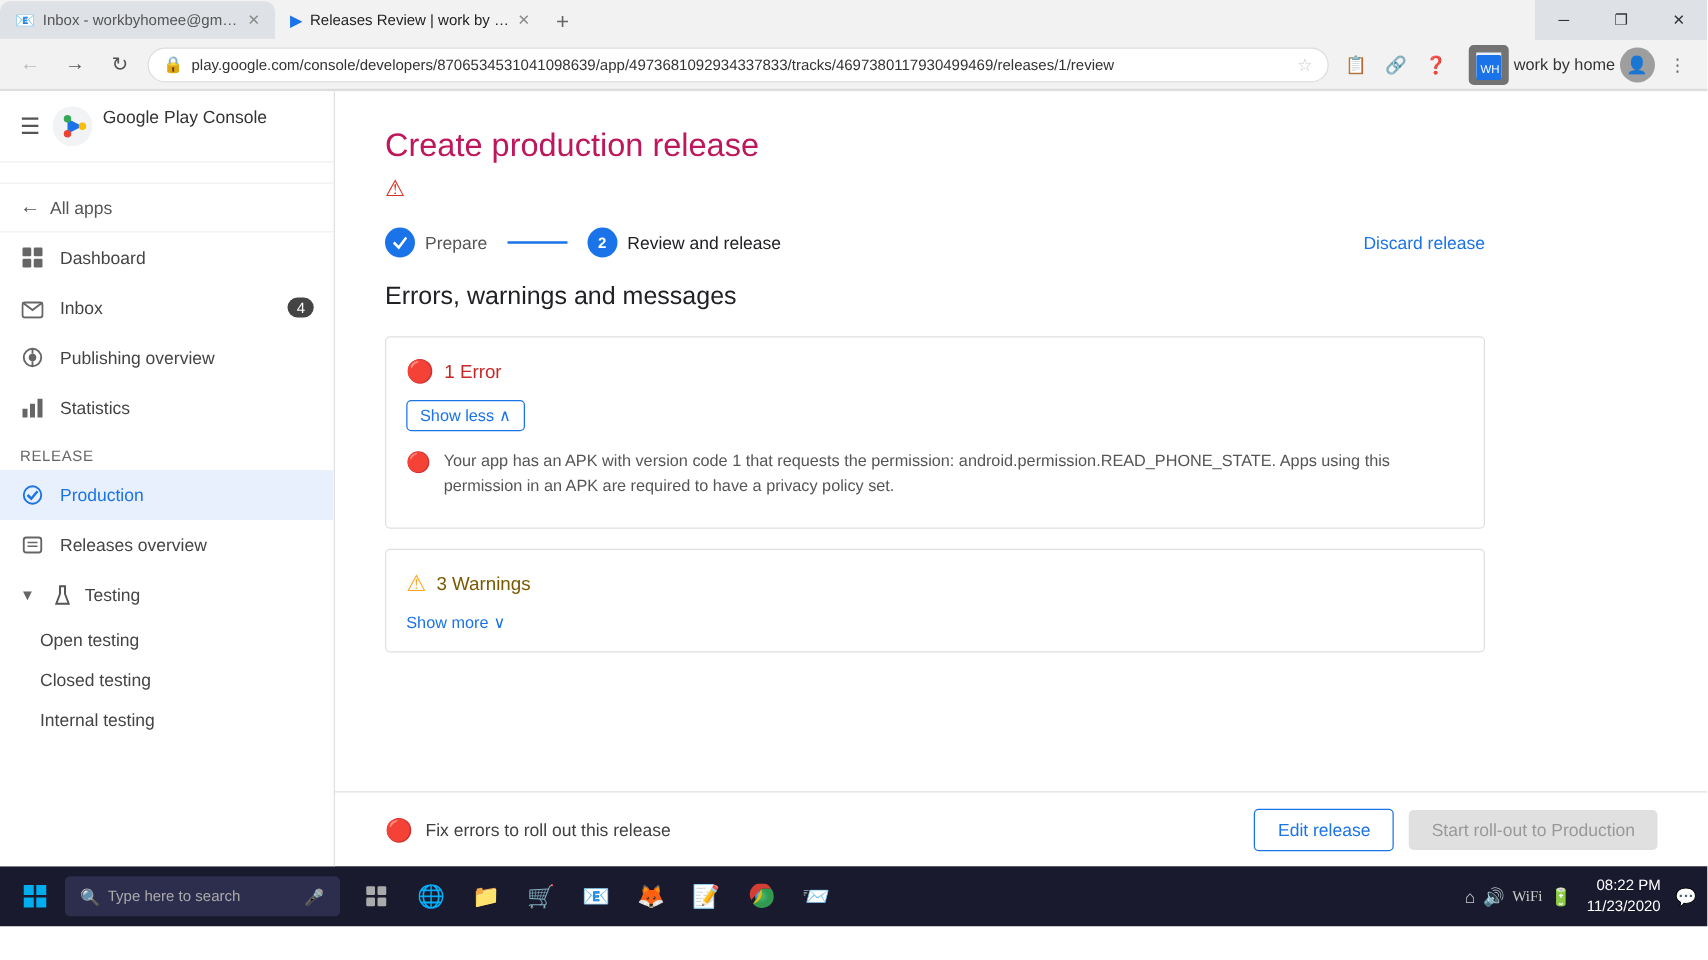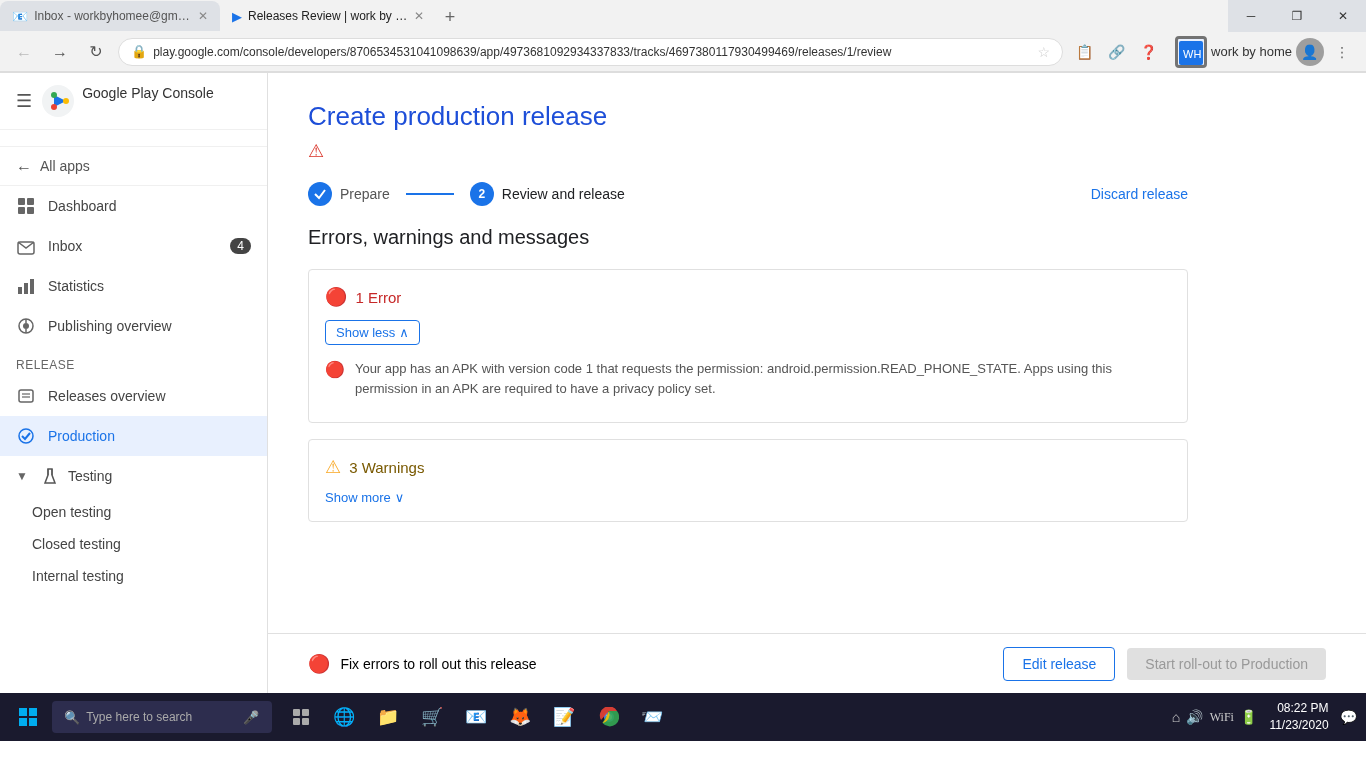--- a/index.html
+++ b/index.html
@@ -45,21 +45,21 @@
 
     .sub-item { display: flex; align-items: center; gap: 12px; padding: 8px 16px 8px 32px; cursor: pointer; color: #444; font-size: 14px; }
 
     .testing-header { display: flex; align-items: center; gap: 8px; padding: 10px 16px; cursor: pointer; color: #444; font-size: 14px; }
     .chevron { font-size: 12px; color: #666; }
 
     
     .main-content { flex: 1; overflow-y: auto; background: #fff; }
     .content-area { padding: 28px 40px; max-width: 960px; }
 
-    .page-title { font-size: 26px; font-weight: 400; color: #1d4ed8; margin-bottom: 8px; }
+    .page-title { font-size: 26px; font-weight: 400; color: #be185d; margin-bottom: 8px; }
     .error-banner { display: flex; align-items: center; gap: 8px; color: #c62828; font-size: 14px; margin-bottom: 20px; }
 
     .steps-row { display: flex; align-items: center; justify-content: space-between; margin-bottom: 20px; }
     .steps { display: flex; align-items: center; gap: 16px; }
     .step { display: flex; align-items: center; gap: 8px; }
     .step-circle-done { width: 24px; height: 24px; border-radius: 50%; background: #1a73e8; color: #fff; display: flex; align-items: center; justify-content: center; font-size: 13px; }
     .step-circle-active { width: 24px; height: 24px; border-radius: 50%; background: #1a73e8; color: #fff; display: flex; align-items: center; justify-content: center; font-size: 12px; font-weight: 600; }
     .step-label-done { color: #555; font-size: 14px; }
     .step-label-active { color: #202124; font-size: 14px; font-weight: 500; }
     .step-connector { width: 48px; height: 2px; background: #1a73e8; }
@@ -77,21 +77,21 @@
     .error-item { display: flex; gap: 10px; align-items: flex-start; margin-bottom: 8px; }
     .error-item-label { font-size: 14px; font-weight: 500; color: #202124; margin-bottom: 6px; }
     .error-item-text { font-size: 13px; color: #555; line-height: 1.5; }
 
     .warning-section { border: 1px solid #e0e0e0; border-radius: 4px; margin-bottom: 16px; padding: 16px; }
     .warning-count { font-size: 15px; font-weight: 500; color: #795900; }
 
     
     .bottom-bar { height: 60px; background: #fff; border-top: 1px solid #e0e0e0; display: flex; align-items: center; padding: 0 40px; gap: 16px; justify-content: space-between; flex-shrink: 0; }
     .bottom-bar-left { display: flex; align-items: center; gap: 10px; }
-    .bottom-error-text { color: #000000; font-size: 14px; }
+    .bottom-error-text { color: #404040; font-size: 14px; }
     .bottom-bar-right { display: flex; gap: 12px; align-items: center; }
     .edit-release-btn { color: #1a73e8; border: 1px solid #1a73e8; background: #fff; border-radius: 4px; padding: 8px 18px; cursor: pointer; font-size: 14px; }
     .rollout-btn { background: #e0e0e0; color: #999; border: none; border-radius: 4px; padding: 8px 18px; font-size: 14px; cursor: not-allowed; }
 
     
     .taskbar { height: 48px; background: #1a1a2e; display: flex; align-items: center; padding: 0 8px; gap: 4px; }
     .taskbar-start { width: 40px; height: 40px; display: flex; align-items: center; justify-content: center; cursor: pointer; }
     .taskbar-search { display: flex; align-items: center; gap: 6px; background: #2d2d4e; color: #ccc; border-radius: 4px; padding: 4px 12px; width: 220px; height: 32px; font-size: 13px; cursor: text; }
     .taskbar-apps { display: flex; gap: 2px; margin-left: 4px; }
     .taskbar-app { width: 42px; height: 40px; display: flex; align-items: center; justify-content: center; cursor: pointer; border-radius: 4px; }
@@ -135,21 +135,21 @@
     <div class="url-bar">
       <span style="color:#555;font-size:13px;">🔒</span>
       <span class="url-text">play.google.com/console/developers/8706534531041098639/app/4973681092934337833/tracks/4697380117930499469/releases/1/review</span>
       <span style="color:#ccc;font-size:14px;">☆</span>
     </div>
     <div class="address-bar-actions">
       <div class="addr-btn">📋</div>
       <div class="addr-btn">🔗</div>
       <div class="addr-btn">❓</div>
       <div style="display:flex;align-items:center;gap:4px;margin-left:8px;">
-        <div style="width:32px;height:32px;border-radius:4px;background:#e8f0fe;display:flex;align-items:flex-end;justify-content:center;font-size:10px;color:#1a73e8;border:3px solid #737373;">
+        <div style="width:32px;height:32px;border-radius:4px;background:#e8f0fe;display:flex;align-items:flex-start;justify-content:center;font-size:10px;color:#1a73e8;border:6px solid #737373;">
           <svg width="24" height="24" viewBox="0 0 24 24">
               <rect width="24" height="24" rx="2" fill="#1a73e8"></rect>
               <text x="4" y="17" font-size="11" fill="#fff">WH</text>
             </svg>
         </div>
         <span style="font-size:13px;color:#333;">work by home</span>
       </div>
       <div class="addr-btn" style="width:28px;height:28px;border-radius:50%;background:#9e9e9e;color:#fff;display:flex;align-items:center;justify-content:center;font-size:14px;">👤</div>
       <div class="addr-btn">⋮</div>
     </div>
@@ -200,61 +200,61 @@
             <polyline points="1,5 9,11 17,5" fill="none" stroke="#666" stroke-width="1.5"></polyline>
           </svg>
       </span>
       <span>Inbox</span>
       <span class="badge">4</span>
     </div>
 
     <div class="nav-item">
       <span class="nav-icon">
         <svg width="18" height="18" viewBox="0 0 18 18">
-            <rect x="1" y="10" width="4" height="7" fill="#666"></rect>
-            <rect x="7" y="6" width="4" height="11" fill="#666"></rect>
-            <rect x="13" y="2" width="4" height="15" fill="#666"></rect>
-          </svg>
-      </span>
-      <span>Statistics</span>
-    </div>
-
-    <div class="nav-item">
-      <span class="nav-icon">
-        <svg width="18" height="18" viewBox="0 0 18 18">
             <circle cx="9" cy="9" r="7" fill="none" stroke="#666" stroke-width="1.5"></circle>
             <circle cx="9" cy="9" r="3" fill="#666"></circle>
             <line x1="9" y1="2" x2="9" y2="6" stroke="#666" stroke-width="1.5"></line>
             <line x1="9" y1="12" x2="9" y2="16" stroke="#666" stroke-width="1.5"></line>
           </svg>
       </span>
       <span>Publishing overview</span>
     </div>
 
+    <div class="nav-item">
+      <span class="nav-icon">
+        <svg width="18" height="18" viewBox="0 0 18 18">
+            <rect x="1" y="10" width="4" height="7" fill="#666"></rect>
+            <rect x="7" y="6" width="4" height="11" fill="#666"></rect>
+            <rect x="13" y="2" width="4" height="15" fill="#666"></rect>
+          </svg>
+      </span>
+      <span>Statistics</span>
+    </div>
+
     <div class="section-label">Release</div>
+
+    <div class="nav-item active" style="background:#e8f0fe;">
+      <span class="nav-icon">
+        <svg width="18" height="18" viewBox="0 0 18 18">
+            <circle cx="9" cy="9" r="7" fill="none" stroke="#1a73e8" stroke-width="1.5"></circle>
+            <polyline points="5,9 8,12 13,6" fill="none" stroke="#1a73e8" stroke-width="2"></polyline>
+          </svg>
+      </span>
+      <span style="color:#1a73e8;font-weight:500;">Production</span>
+    </div>
 
     <div class="nav-item">
       <span class="nav-icon">
         <svg width="18" height="18" viewBox="0 0 18 18">
             <rect x="2" y="3" width="14" height="12" rx="2" fill="none" stroke="#666" stroke-width="1.5"></rect>
             <line x1="5" y1="7" x2="13" y2="7" stroke="#666" stroke-width="1.2"></line>
             <line x1="5" y1="10" x2="13" y2="10" stroke="#666" stroke-width="1.2"></line>
           </svg>
       </span>
       <span>Releases overview</span>
-    </div>
-
-    <div class="nav-item active" style="background:#e8f0fe;">
-      <span class="nav-icon">
-        <svg width="18" height="18" viewBox="0 0 18 18">
-            <circle cx="9" cy="9" r="7" fill="none" stroke="#1a73e8" stroke-width="1.5"></circle>
-            <polyline points="5,9 8,12 13,6" fill="none" stroke="#1a73e8" stroke-width="2"></polyline>
-          </svg>
-      </span>
-      <span style="color:#1a73e8;font-weight:500;">Production</span>
     </div>
 
     <div class="testing-header">
       <span class="chevron">▼</span>
       <span class="nav-icon" style="margin-left:4px;">
         <svg width="18" height="18" viewBox="0 0 18 18">
             <path d="M7 2 h4 v6 l3 8 H4 l3-8 Z" fill="none" stroke="#555" stroke-width="1.5"></path>
             <line x1="7" y1="2" x2="7" y2="8" stroke="#555" stroke-width="1.2"></line>
             <line x1="11" y1="2" x2="11" y2="8" stroke="#555" stroke-width="1.2"></line>
           </svg>

